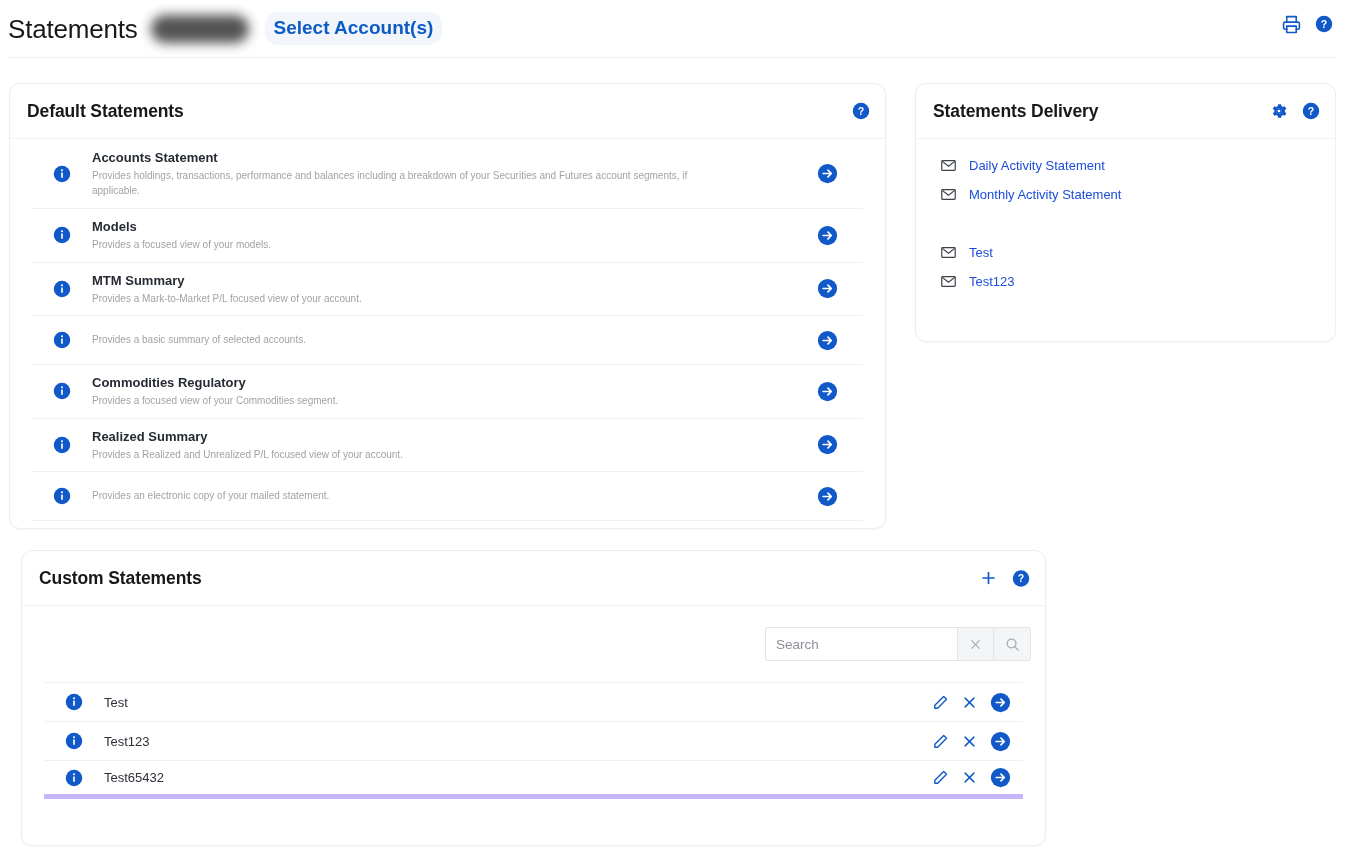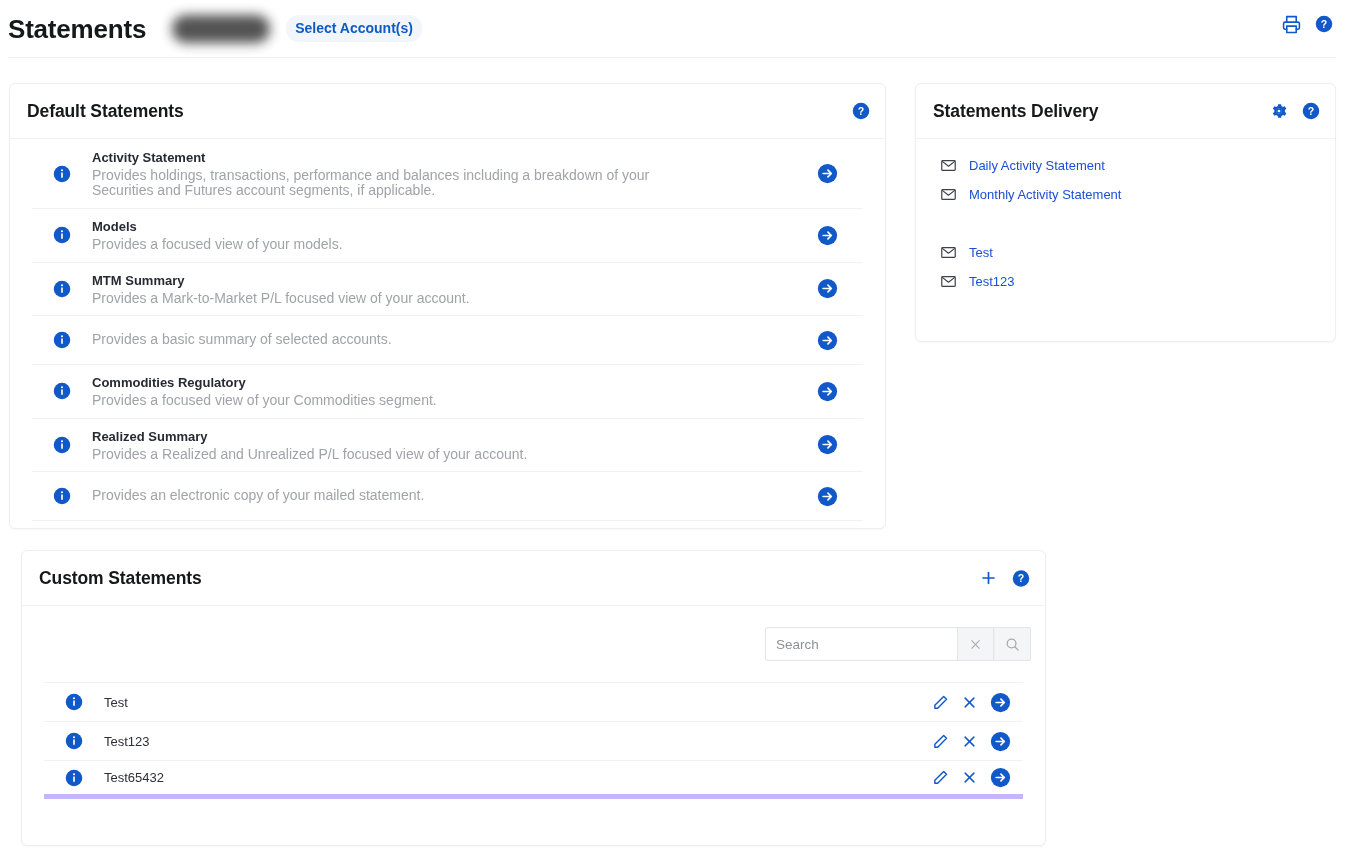--- a/index.html
+++ b/index.html
@@ -15,52 +15,52 @@
 
   .page { position: relative; width: 1345px; height: 858px; overflow: hidden; background:#fff; }
 
   
   .topbar {
     position: absolute; left: 0; top: 0; width: 1345px; height: 57px;
     display: flex; align-items: center;
   }
   .topbar-left { display: flex; align-items: center; padding-left: 8px; }
   .page-title {
-    font-size: 26px; font-weight: bold; color: #17181a; letter-spacing: -0.2px;
-    line-height: 1; margin-right: 26px; white-space: nowrap;
+    font-size: 26px; font-weight: normal; color: #17181a; letter-spacing: -0.2px;
+    line-height: 1; margin-right: 13px; white-space: nowrap;
   }
   .acct-redacted {
     width: 98px; height: 28px; border-radius: 14px;
     background: #4a4a4a;
     filter: blur(6px);
     opacity: .95;
     margin-right: 16px;
   }
   .select-accounts {
-    font-size: 14px; font-weight: bold; color: #0d5bc4;
+    font-size: 19px; font-weight: bold; color: #0d5bc4;
     background: #f2f5f9; border-radius: 13px;
     padding: 5px 9px 6px 9px; white-space: nowrap; cursor: pointer;
     border: none;
     font-family: "Liberation Sans", sans-serif;
   }
   .topbar-right {
     position: absolute; right: 12px; top: 0; height: 48px;
     display: flex; align-items: center; gap: 14px;
   }
   .header-divider {
     position: absolute; left: 8px; top: 57px; width: 1328px; height: 1px;
     background: #eeeff1;
   }
 
   
   .card {
     position: absolute;
     background: #ffffff;
     border: 1px solid #eceef0;
-    border-radius: 6px;
+    border-radius: 11px;
     box-shadow: 0 1px 2px rgba(0,0,0,0.035);
   }
   #card-default  { left: 9px;  top: 83px;  width: 877px; height: 446px; }
   #card-custom   { left: 21px;  top: 550px; width: 1025px; height: 296px; }
   #card-delivery { left: 915px; top: 83px; width: 421px; height: 259px; }
 
   .card-head {
     height: 54px; display: flex; align-items: center;
     padding: 0 18px 0 17px; position: relative;
   }
@@ -84,21 +84,21 @@
     position: relative;
   }
   .stmt-row.tall { min-height: 70px; }
   .stmt-ico-cell { width: 60px; flex: 0 0 60px; display: flex; justify-content: center; }
   .stmt-text { flex: 1 1 auto; padding: 9px 0 9px 0; }
   .stmt-name {
     font-size: 13px; font-weight: bold; color: #262b33; line-height: 17px;
     margin-bottom: 2px;
   }
   .stmt-desc {
-    font-size: 14px; color: #a0a3a8; line-height: 15.5px; max-width: 600px;
+    font-size: 10px; color: #a0a3a8; line-height: 15.5px; max-width: 600px;
   }
   .stmt-go-cell { width: 72px; flex: 0 0 72px; display: flex; justify-content: center; }
 
   
   .search-bar {
     height: 76px; display: flex; align-items: center; justify-content: flex-end;
     padding-right: 14px;
   }
   .search-wrap { display: flex; align-items: stretch; height: 34px; }
   .search-input {
@@ -190,21 +190,21 @@
         <div class="stmt-ico-cell">
           <span class="icon clickable">
             <svg width="18" height="18" viewBox="0 0 24 24">
               <circle cx="12" cy="12" r="11" fill="#1158c9"></circle>
               <rect x="10.9" y="10" width="2.2" height="7" fill="#fff"></rect>
               <circle cx="12" cy="7" r="1.4" fill="#fff"></circle>
             </svg>
           </span>
         </div>
         <div class="stmt-text">
-          <div class="stmt-name">Activity Statement</div>
+          <div class="stmt-name">Accounts Statement</div>
           <div class="stmt-desc">Provides holdings, transactions, performance and balances including a breakdown of your Securities and Futures account segments, if applicable.</div>
         </div>
         <div class="stmt-go-cell">
           <span class="icon clickable">
             <svg width="21" height="21" viewBox="0 0 24 24">
               <circle cx="12" cy="12" r="11" fill="#1158c9"></circle>
               <path d="M7 12h9M12.5 8.2L16.4 12l-3.9 3.8" fill="none" stroke="#fff" stroke-width="1.9" stroke-linecap="round" stroke-linejoin="round"></path>
             </svg>
           </span>
         </div>

